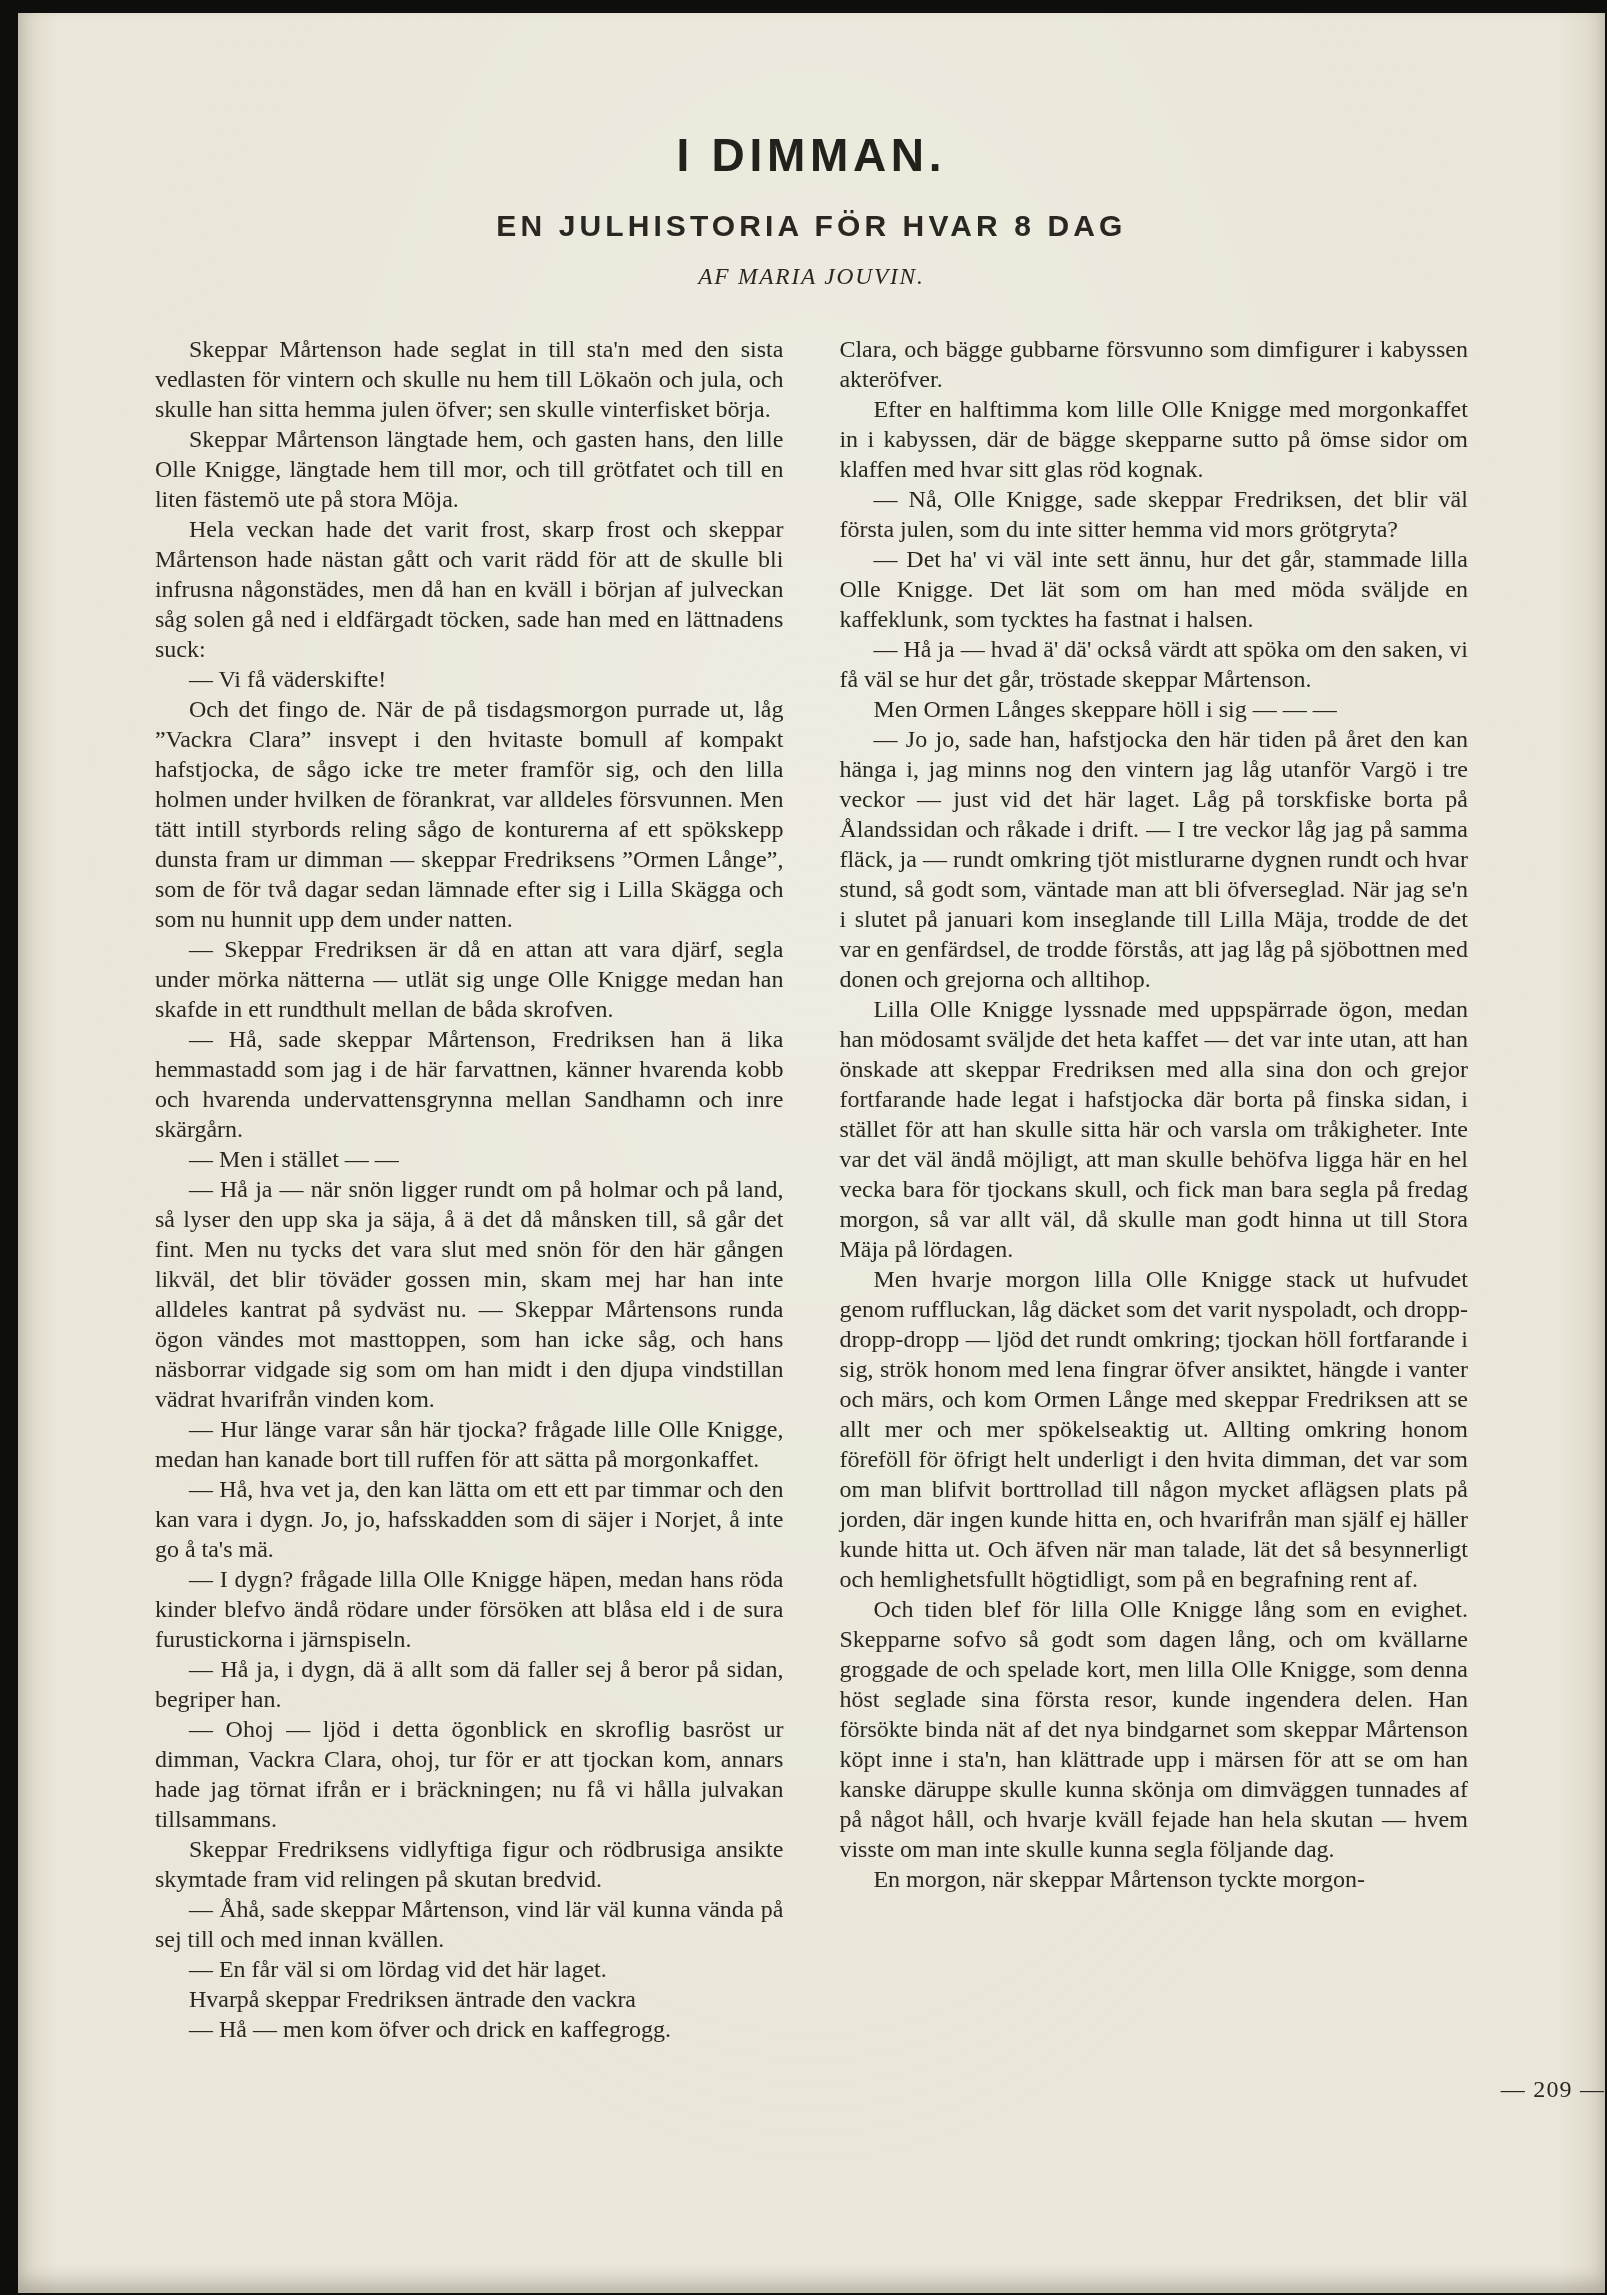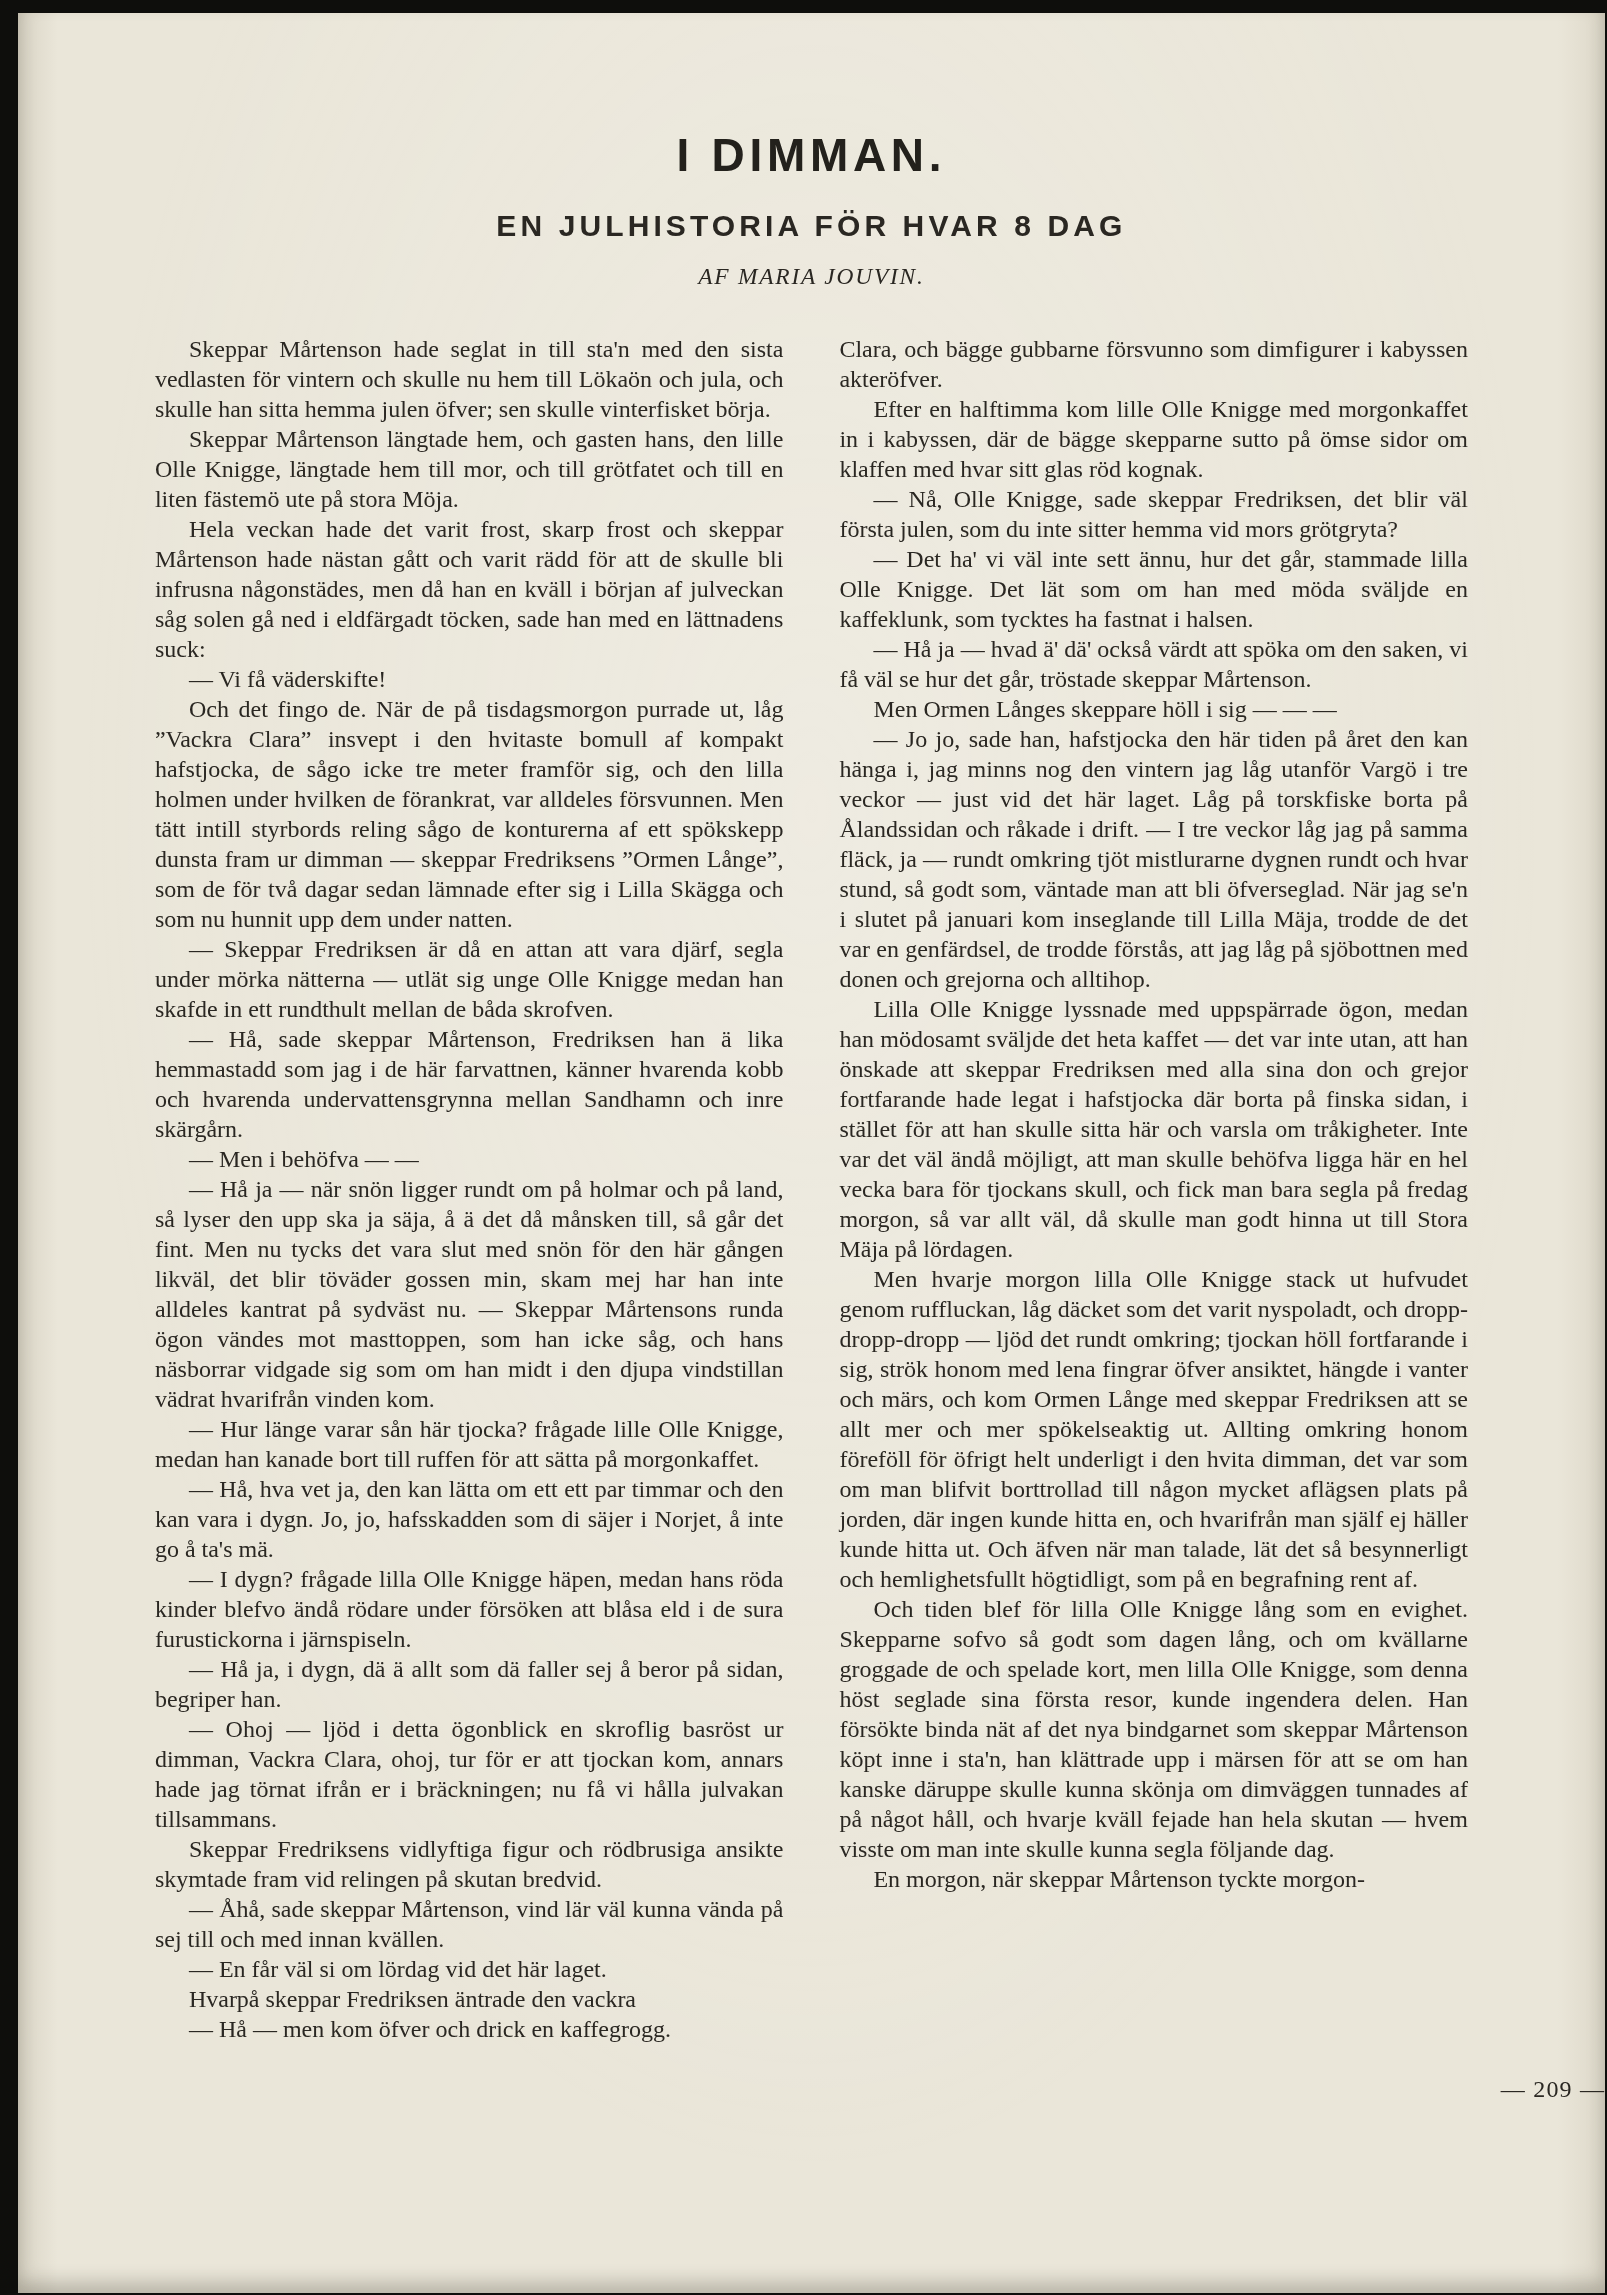--- a/index.html
+++ b/index.html
@@ -95,21 +95,21 @@
     </header>
     <main class="columns">
       <div class="col">
           <p>Skeppar Mårtenson hade seglat in till sta'n med den sista vedlasten för vintern och skulle nu hem till Lökaön och jula, och skulle han sitta hemma julen öfver; sen skulle vinterfisket börja.</p>
           <p>Skeppar Mårtenson längtade hem, och gasten hans, den lille Olle Knigge, längtade hem till mor, och till grötfatet och till en liten fästemö ute på stora Möja.</p>
           <p>Hela veckan hade det varit frost, skarp frost och skeppar Mårtenson hade nästan gått och varit rädd för att de skulle bli infrusna någonstädes, men då han en kväll i början af julveckan såg solen gå ned i eldfärgadt töcken, sade han med en lättnadens suck:</p>
           <p>— Vi få väderskifte!</p>
           <p>Och det fingo de. När de på tisdagsmorgon purrade ut, låg ”Vackra Clara” insvept i den hvitaste bomull af kompakt hafstjocka, de sågo icke tre meter framför sig, och den lilla holmen under hvilken de förankrat, var alldeles försvunnen. Men tätt intill styrbords reling sågo de konturerna af ett spökskepp dunsta fram ur dimman — skeppar Fredriksens ”Ormen Långe”, som de för två dagar sedan lämnade efter sig i Lilla Skägga och som nu hunnit upp dem under natten.</p>
           <p>— Skeppar Fredriksen är då en attan att vara djärf, segla under mörka nätterna — utlät sig unge Olle Knigge medan han skafde in ett rundthult mellan de båda skrofven.</p>
           <p>— Hå, sade skeppar Mårtenson, Fredriksen han ä lika hemmastadd som jag i de här farvattnen, känner hvarenda kobb och hvarenda undervattensgrynna mellan Sandhamn och inre skärgårn.</p>
-          <p>— Men i behöfva — —</p>
+          <p>— Men i stället — —</p>
           <p>— Hå ja — när snön ligger rundt om på holmar och på land, så lyser den upp ska ja säja, å ä det då månsken till, så går det fint. Men nu tycks det vara slut med snön för den här gången likväl, det blir töväder gossen min, skam mej har han inte alldeles kantrat på sydväst nu. — Skeppar Mårtensons runda ögon vändes mot masttoppen, som han icke såg, och hans näsborrar vidgade sig som om han midt i den djupa vindstillan vädrat hvarifrån vinden kom.</p>
           <p>— Hur länge varar sån här tjocka? frågade lille Olle Knigge, medan han kanade bort till ruffen för att sätta på morgonkaffet.</p>
           <p>— Hå, hva vet ja, den kan lätta om ett ett par timmar och den kan vara i dygn. Jo, jo, hafsskadden som di säjer i Norjet, å inte go å ta's mä.</p>
           <p>— I dygn? frågade lilla Olle Knigge häpen, medan hans röda kinder blefvo ändå rödare under försöken att blåsa eld i de sura furustickorna i järnspiseln.</p>
           <p>— Hå ja, i dygn, dä ä allt som dä faller sej å beror på sidan, begriper han.</p>
           <p>— Ohoj — ljöd i detta ögonblick en skroflig basröst ur dimman, Vackra Clara, ohoj, tur för er att tjockan kom, annars hade jag törnat ifrån er i bräckningen; nu få vi hålla julvakan tillsammans.</p>
           <p>Skeppar Fredriksens vidlyftiga figur och rödbrusiga ansikte skymtade fram vid relingen på skutan bredvid.</p>
           <p>— Åhå, sade skeppar Mårtenson, vind lär väl kunna vända på sej till och med innan kvällen.</p>
           <p>— En får väl si om lördag vid det här laget.</p>
           <p>Hvarpå skeppar Fredriksen äntrade den vackra</p>

